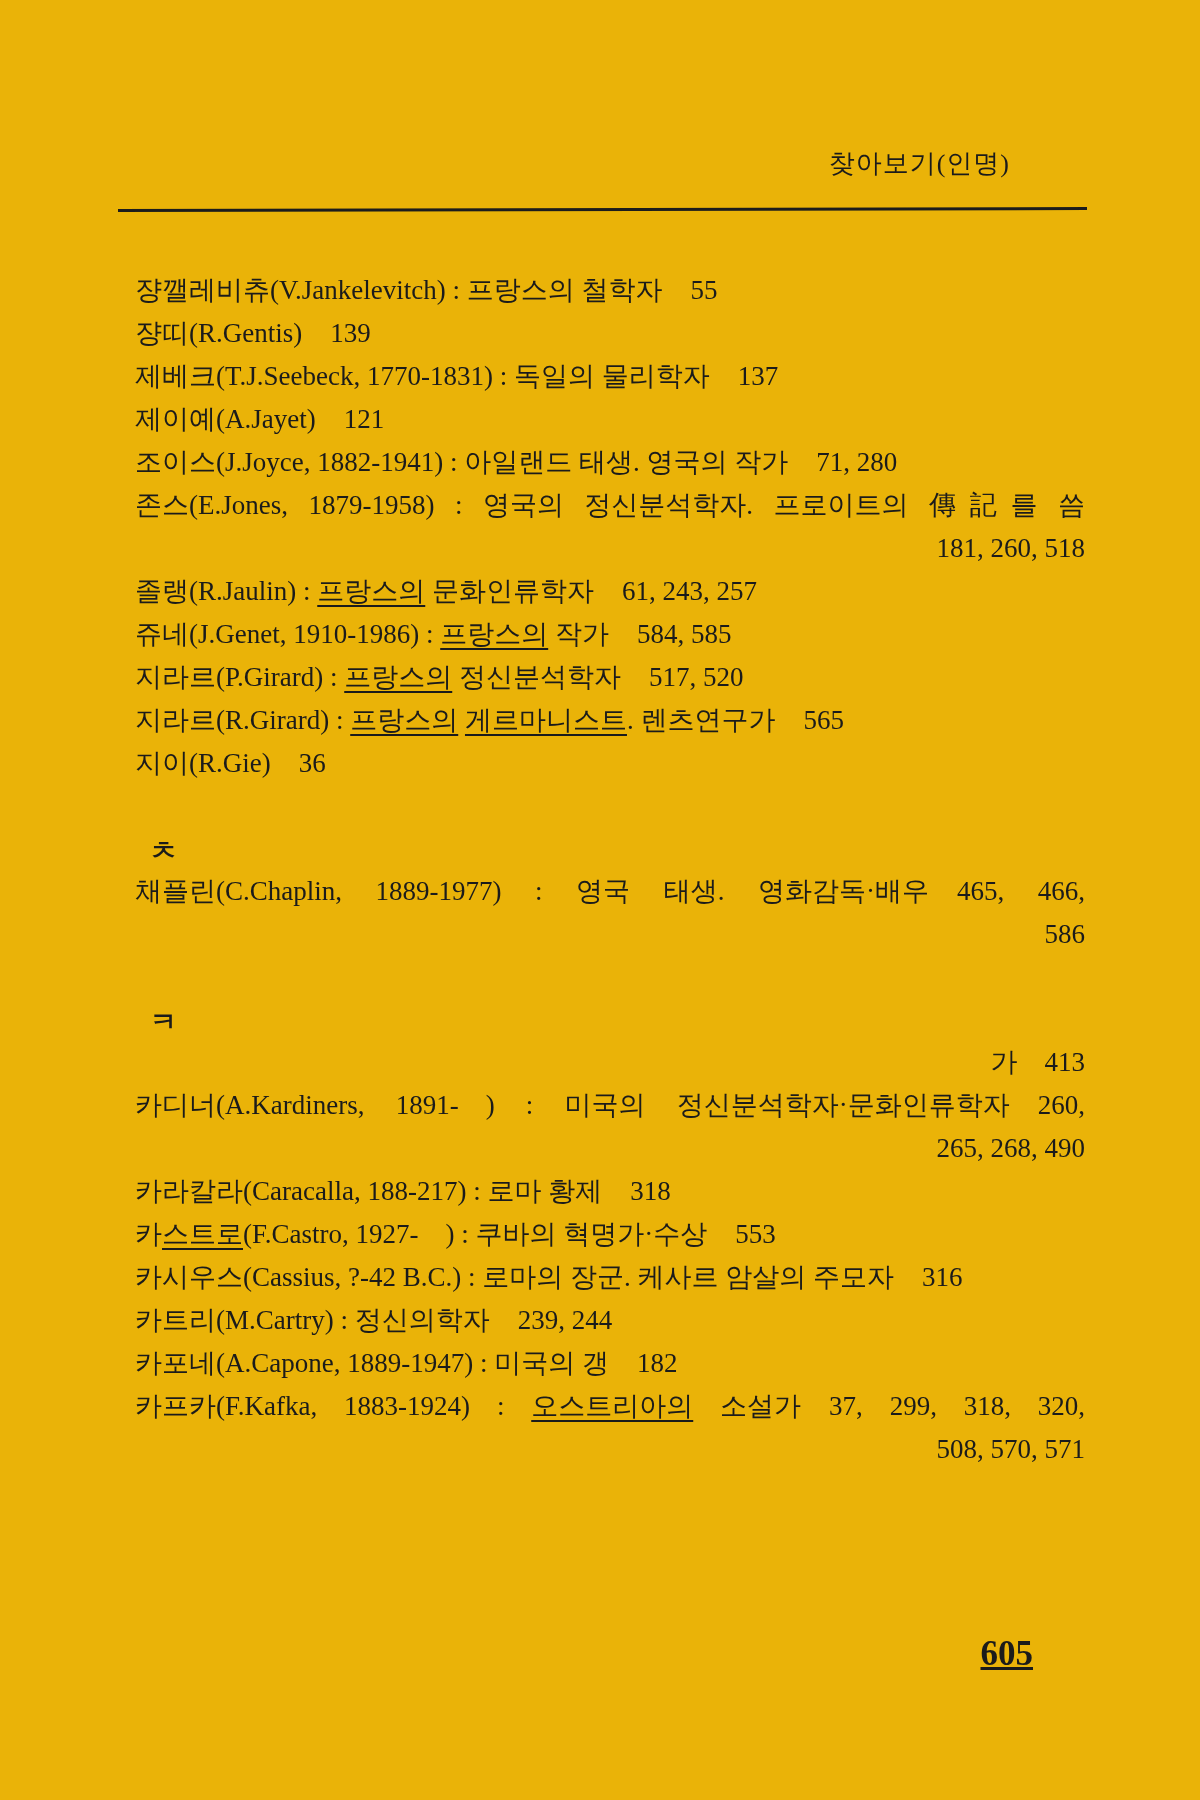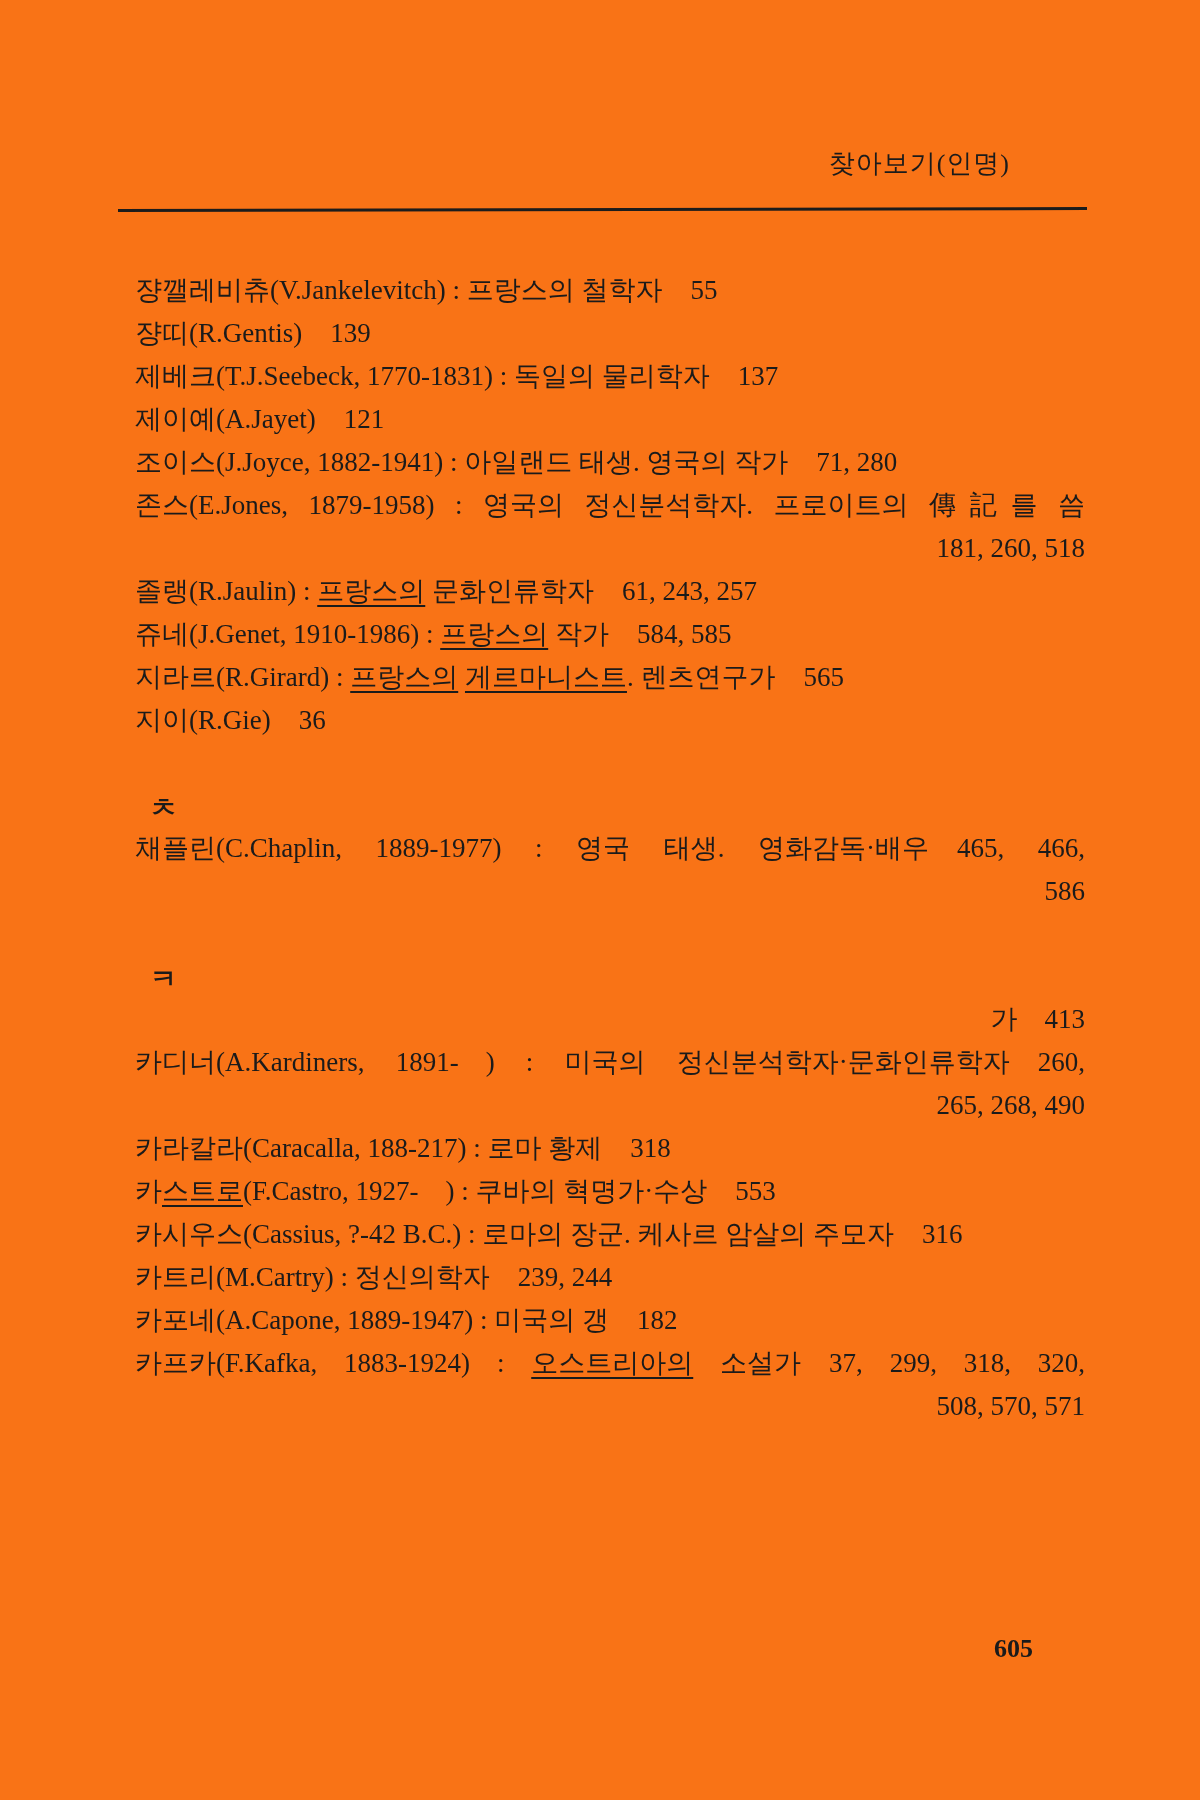--- a/index.html
+++ b/index.html
@@ -4,21 +4,21 @@
 <style>
   html, body {
     margin: 0;
     padding: 0;
     background: #e8e8e8;
   }
   .page {
     position: relative;
     width: 1200px;
     height: 1800px;
-    background: #f97316;
+    background: #eab308;
     color: #1b1b1b;
     font-family: "Liberation Serif", "DejaVu Serif", serif;
     overflow: hidden;
   }
   .header {
     position: absolute;
     top: 146px;
     right: 190px;
     font-size: 26px;
     letter-spacing: 1px;
@@ -63,22 +63,23 @@
     margin: 48px 0 0 15px;
     line-height: 37px;
     font-size: 27px;
     font-weight: bold;
     text-align: left;
   }
   .folio {
     position: absolute;
     top: 1634px;
     right: 167px;
-    font-size: 26px;
+    font-size: 35px;
     font-weight: bold;
+    text-decoration: underline;
   }
 </style>
 </head>
 <body>
 
 <div class="page">
   <div class="header">
     <span>찾아보기(인명)</span>
   </div>
   <div class="rule"></div>
@@ -100,20 +101,23 @@
       </div>
       <div class="entry has-cont">
         <div class="line1"><span>존스(E.Jones, 1879-1958) : 영국의 정신분석학자. 프로이트의 傳記를 씀</span></div>
         <div class="cont">181, 260, 518</div>
       </div>
       <div class="entry">
         <div class="line1"><span>졸랭(R.Jaulin) : </span><span class="u">프랑스의</span><span> 문화인류학자</span><span class="pages">61, 243, 257</span></div>
       </div>
       <div class="entry">
         <div class="line1"><span>쥬네(J.Genet, 1910-1986) : </span><span class="u">프랑스의</span><span> 작가</span><span class="pages">584, 585</span></div>
+      </div>
+      <div class="entry">
+        <div class="line1"><span>지라르(P.Girard) : </span><span class="u">프랑스의</span><span> 정신분석학자</span><span class="pages">517, 520</span></div>
       </div>
       <div class="entry">
         <div class="line1"><span>지라르(R.Girard) : </span><span class="u">프랑스의</span><span> </span><span class="u">게르마니스트</span><span>. 렌츠연구가</span><span class="pages">565</span></div>
       </div>
       <div class="entry">
         <div class="line1"><span>지이(R.Gie)</span><span class="pages">36</span></div>
       </div>
       <div class="section-heading">ㅊ</div>
       <div class="entry has-cont">
         <div class="line1"><span>채플린(C.Chaplin, 1889-1977) : 영국 태생. 영화감독·배우</span><span class="pages">465, 466,</span></div>

